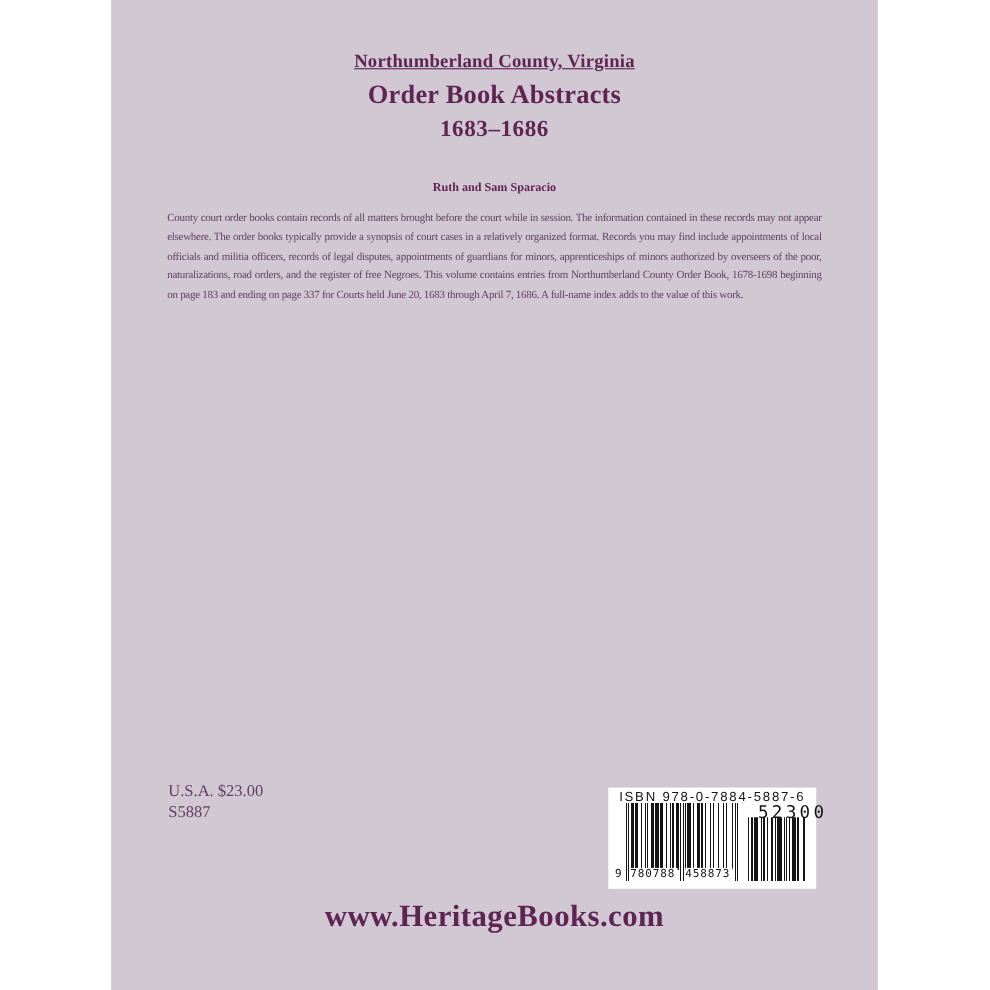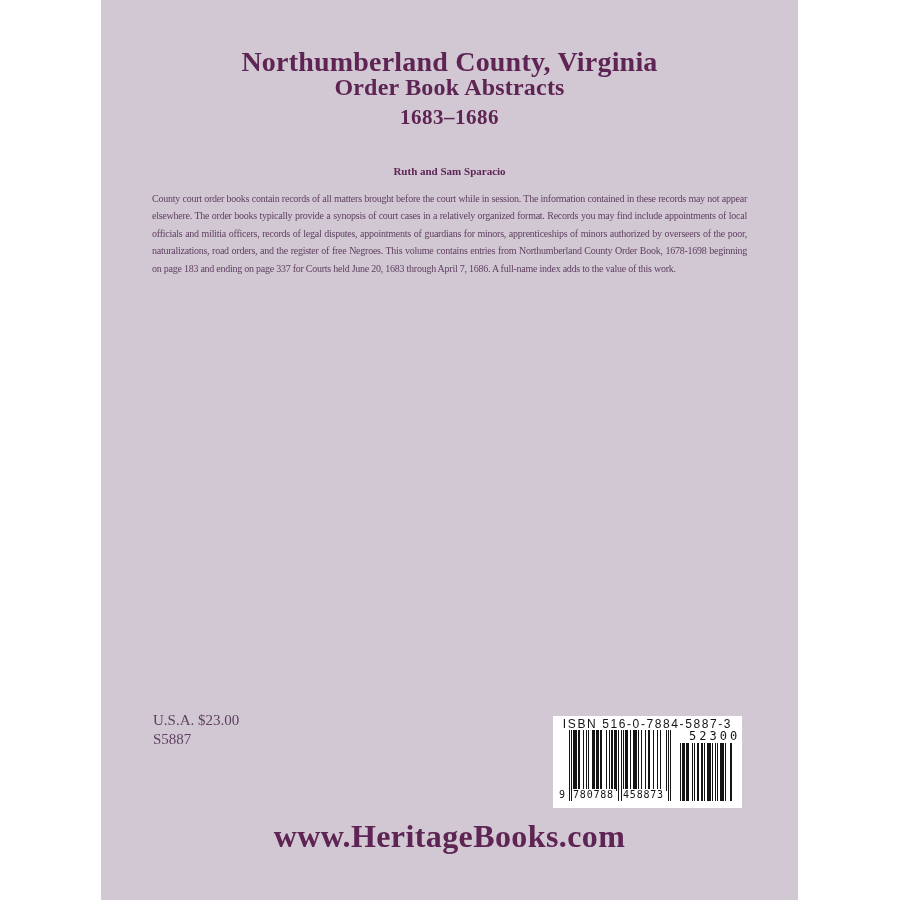--- a/index.html
+++ b/index.html
@@ -15,21 +15,21 @@
   .page{position:relative;width:900px;height:900px;background:var(--page-bg);}
   .cover{
     position:absolute;left:101px;top:0;width:697px;height:900px;
     background:var(--cover-bg);
   }
   .t-center{
     position:absolute;left:0;width:100%;text-align:center;
     font-family:"Liberation Serif",serif;font-weight:bold;color:var(--title-color);
     white-space:nowrap;
   }
-  .title-1{top:46px;font-size:28px;letter-spacing:0.2px;}
+  .title-1{top:46px;font-size:17px;letter-spacing:0.2px;text-decoration:underline;}
   .title-2{top:74px;font-size:24px;letter-spacing:0.2px;}
   .years{top:105px;font-size:21px;letter-spacing:0.5px;}
   .authors{top:165px;font-size:11px;}
   .description{
     position:absolute;left:51px;top:190px;width:595px;
     font-family:"Liberation Serif",serif;font-size:10px;line-height:17.4px;
     letter-spacing:-0.25px;color:var(--body-color);text-align:justify;margin:0;
   }
   .price-block{
     position:absolute;left:52px;top:711px;
@@ -54,28 +54,28 @@
   .ean-group{
     position:absolute;top:59px;width:43px;text-align:left;background:var(--panel-bg);
     font-family:"DejaVu Sans Mono",monospace;font-size:10px;letter-spacing:0.8px;
     color:var(--bar-color);white-space:nowrap;
   }
   .ean-group-1{left:14px;}
   .ean-group-2{left:64px;}
   .ean-addon{position:absolute;left:126px;top:15px;width:54px;height:71px;}
   .addon-digits{
     position:absolute;top:-2px;left:10px;right:0;text-align:center;
-    font-family:"DejaVu Sans Mono",monospace;font-size:12px;letter-spacing:3px;
+    font-family:"DejaVu Sans Mono",monospace;font-size:16px;letter-spacing:3px;
     color:var(--bar-color);white-space:nowrap;
   }
   .ean-addon-svg{position:absolute;left:0;top:12px;width:54px;height:58px;}
   svg rect{fill:var(--bar-color);}
   .website{
     position:absolute;left:0;width:100%;top:818px;text-align:center;
-    font-family:"Liberation Serif",serif;font-weight:bold;font-size:32px;
+    font-family:"Liberation Serif",serif;font-weight:bold;font-size:28px;
     letter-spacing:0.4px;color:var(--title-color);white-space:nowrap;
   }
 </style>
 </head>
 <body>
 
 <div class="page">
   <div class="cover">
 
     <div class="t-center title-1">Northumberland County, Virginia</div>
@@ -84,21 +84,21 @@
     <div class="t-center authors">Ruth and Sam Sparacio</div>
 
     <p class="description">County court order books contain records of all matters brought before the court while in session. The information contained in these records may not appear elsewhere. The order books typically provide a synopsis of court cases in a relatively organized format. Records you may find include appointments of local officials and militia officers, records of legal disputes, appointments of guardians for minors, apprenticeships of minors authorized by overseers of the poor, naturalizations, road orders, and the register of free Negroes. This volume contains entries from Northumberland County Order Book, 1678-1698 beginning on page 183 and ending on page 337 for Courts held June 20, 1683 through April 7, 1686. A full-name index adds to the value of this work.</p>
 
     <div class="price-block">
       <div>U.S.A. $23.00</div>
       <div>S5887</div>
     </div>
 
     <div class="barcode-panel">
-      <div class="isbn-label">ISBN 516-0-7884-5887-3</div>
+      <div class="isbn-label">ISBN 978-0-7884-5887-6</div>
 
       <div class="ean-main">
         <svg class="ean-main-svg" viewBox="0 0 95 71" preserveAspectRatio="none" shape-rendering="crispEdges">
             <rect x="0" y="0" width="1" height="71"></rect>
             <rect x="2" y="0" width="1" height="71"></rect>
             <rect x="4" y="0" width="1" height="61"></rect>
             <rect x="5" y="0" width="1" height="61"></rect>
             <rect x="6" y="0" width="1" height="61"></rect>
             <rect x="8" y="0" width="1" height="61"></rect>
             <rect x="9" y="0" width="1" height="61"></rect>

